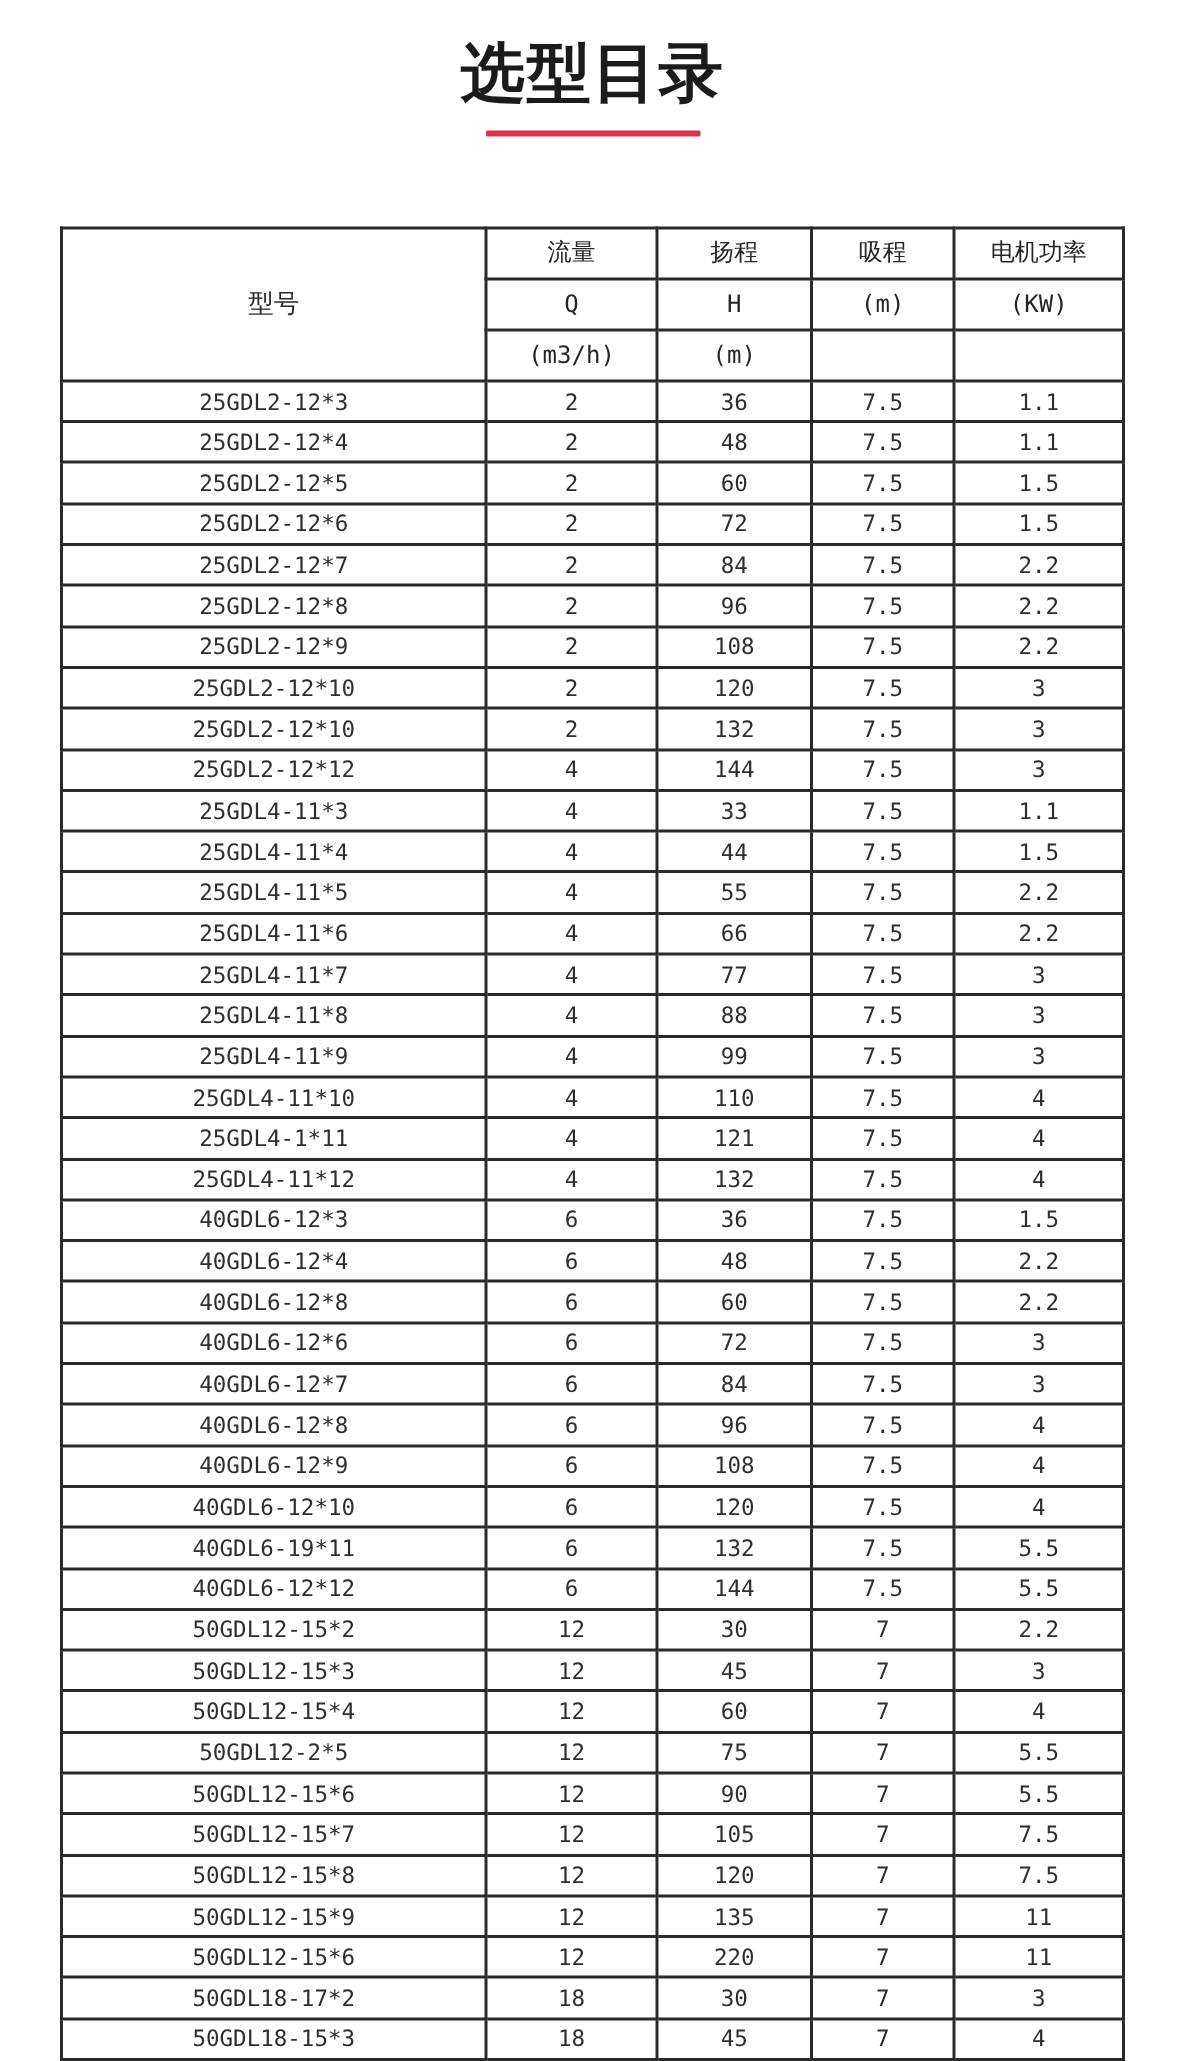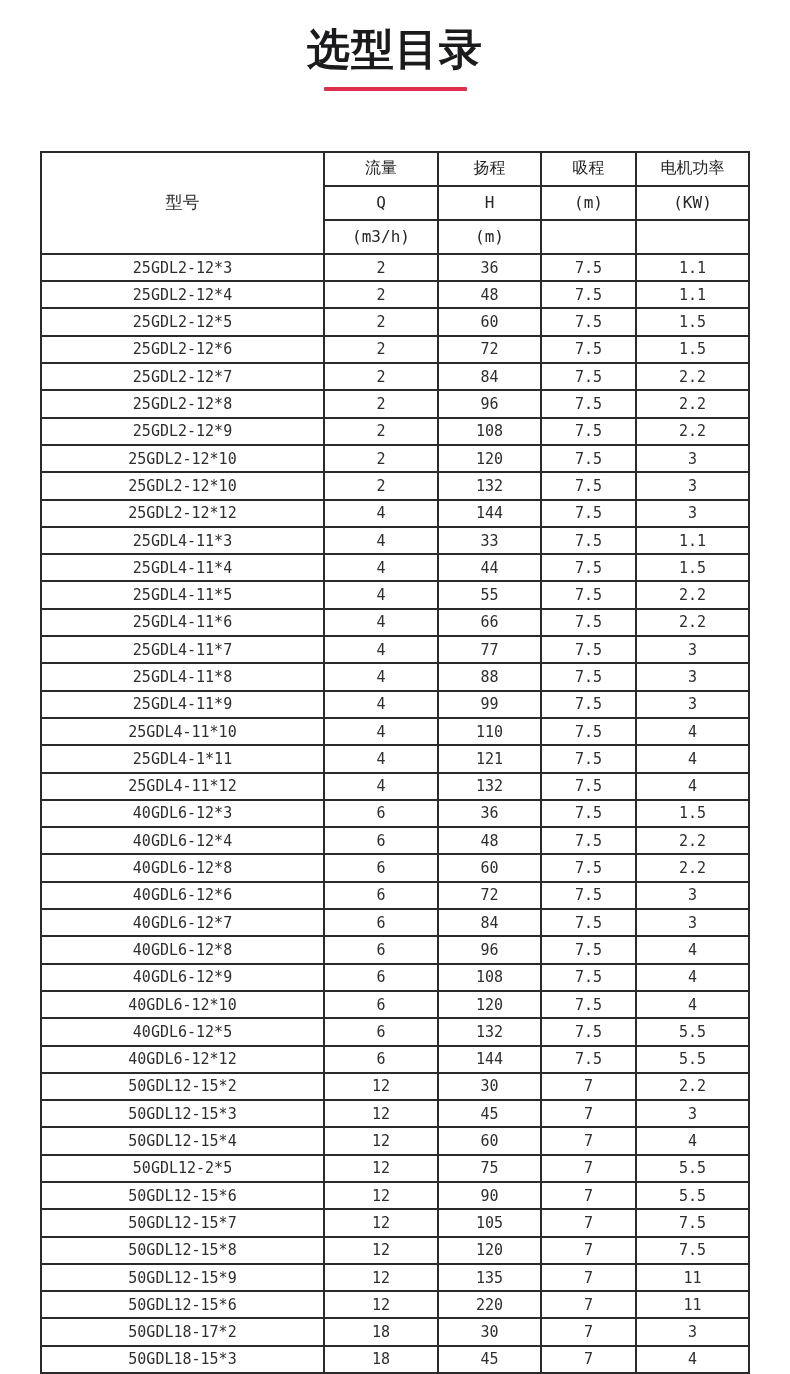--- a/index.html
+++ b/index.html
@@ -279,21 +279,21 @@
         <td>4</td>
       </tr>
       <tr>
         <td>40GDL6-12*10</td>
         <td>6</td>
         <td>120</td>
         <td>7.5</td>
         <td>4</td>
       </tr>
       <tr>
-        <td>40GDL6-12*5</td>
+        <td>40GDL6-19*11</td>
         <td>6</td>
         <td>132</td>
         <td>7.5</td>
         <td>5.5</td>
       </tr>
       <tr>
         <td>40GDL6-12*12</td>
         <td>6</td>
         <td>144</td>
         <td>7.5</td>

